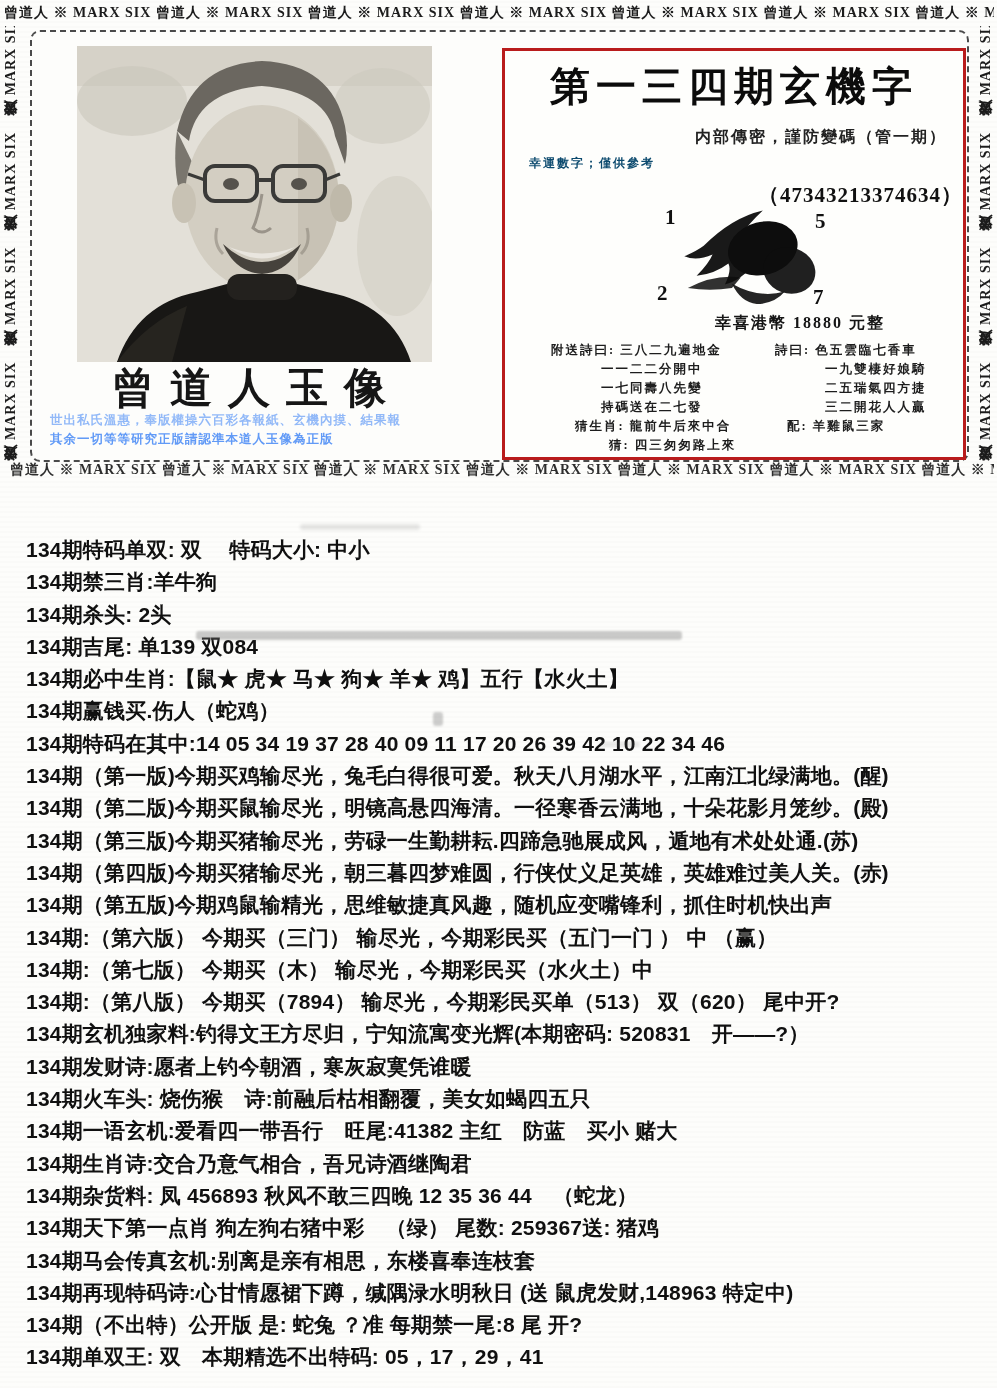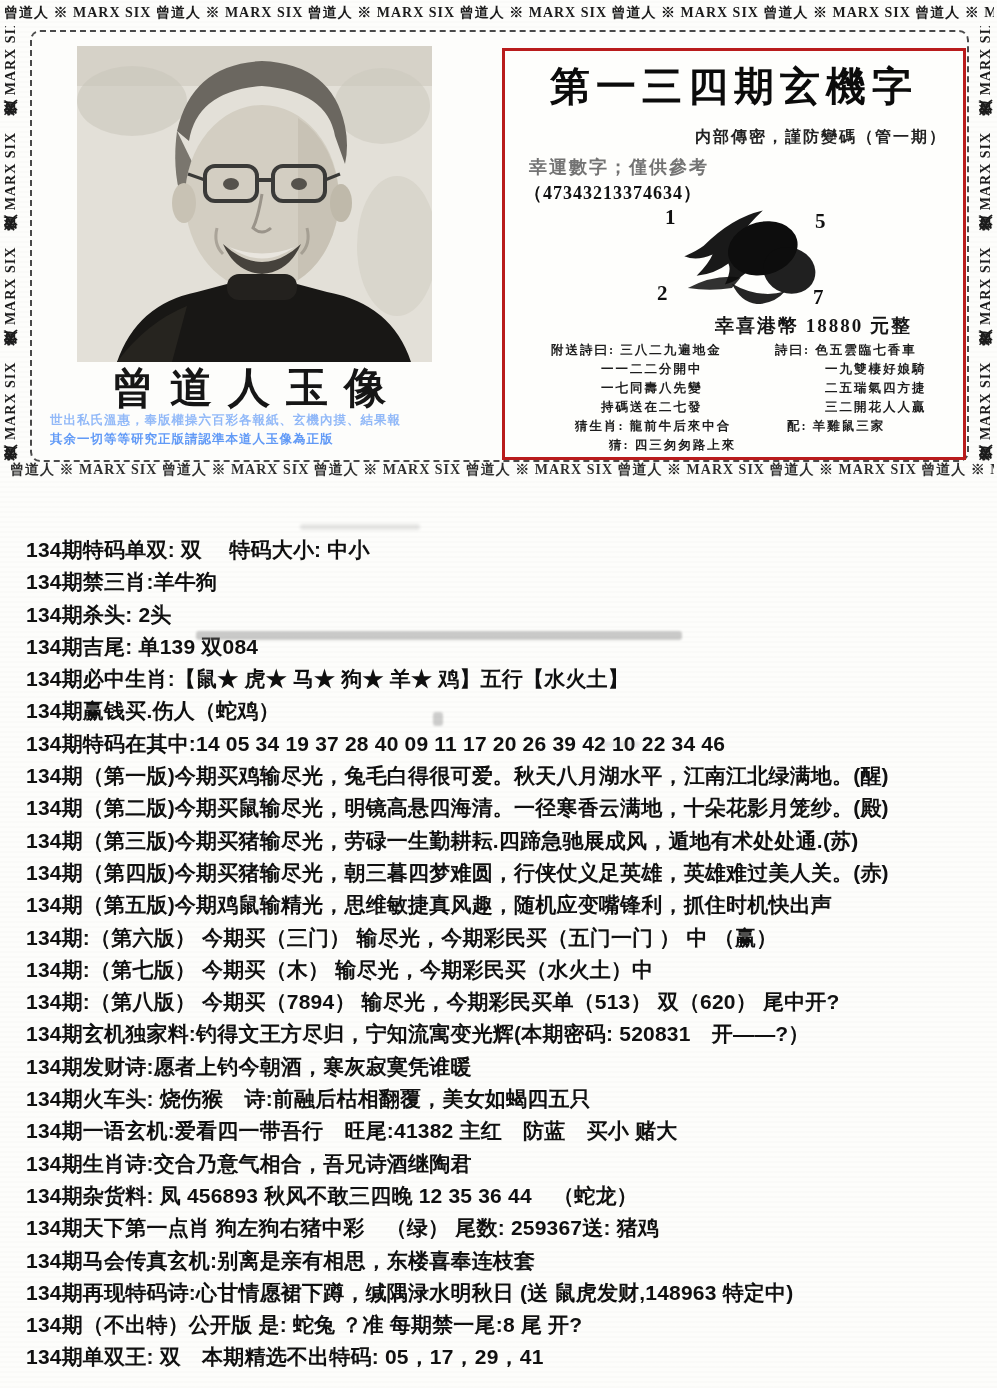--- a/index.html
+++ b/index.html
@@ -33,30 +33,30 @@
   .note2{top:399px;opacity:.8;}
 
   
   .mystery{position:absolute;left:470px;top:16px;width:458px;height:406px;
            border:3px solid #b91c1c;background:#fefefc;}
   .m-title{margin-top:8px;text-align:center;font-family:"DejaVu Serif","Liberation Serif",serif;
            font-weight:bold;font-size:40px;letter-spacing:6px;color:#0b0b0b;}
   .m-row{position:absolute;left:24px;top:76px;right:16px;display:flex;justify-content:flex-end;
          font-family:"Liberation Serif",serif;font-weight:bold;font-size:16px;letter-spacing:2px;color:#222;}
   .m-line2{position:absolute;left:24px;top:104px;font-family:"Liberation Serif",serif;
-           font-weight:bold;font-size:18px;letter-spacing:2px;color:#737373;}
-  .m-lucky{position:absolute;left:0;top:130px;width:100%;text-align:left;
-           font-family:"Liberation Serif",serif;font-weight:bold;font-size:18px;letter-spacing:1px;color:#111;margin-left:19px;}
+           font-weight:bold;font-size:12px;letter-spacing:2px;color:#0c4a6e;}
+  .m-lucky{position:absolute;left:0;top:130px;width:100%;text-align:right;
+           font-family:"Liberation Serif",serif;font-weight:bold;font-size:21px;letter-spacing:1px;color:#111;}
   .glyph-area{position:absolute;left:138px;top:152px;width:200px;height:110px;}
   .glyph-area svg{position:absolute;left:36px;top:-4px;}
   .gn{position:absolute;font-family:"Liberation Serif",serif;font-weight:bold;font-size:21px;color:#111;}
   .gn.tl{left:22px;top:2px;}   .gn.tr{left:172px;top:6px;}
   .gn.bl{left:14px;top:78px;}  .gn.br{left:170px;top:82px;}
   .m-amount{position:absolute;left:0;top:262px;width:100%;padding-left:210px;box-sizing:border-box;
-            font-family:"Liberation Serif",serif;font-weight:bold;font-size:19px;letter-spacing:2px;color:#161616;}
+            font-family:"Liberation Serif",serif;font-weight:bold;font-size:16px;letter-spacing:2px;color:#161616;}
   .poems{position:absolute;left:0;top:290px;width:100%;display:flex;}
   .pcol{font-family:"Liberation Serif",serif;font-weight:bold;font-size:12.5px;
         letter-spacing:2px;line-height:19px;color:#1d1d1d;}
   .pcol-left{margin-left:46px;width:220px;}
   .pcol-right{margin-left:4px;width:180px;}
   .pcol div:nth-child(n+2):nth-child(-n+4){padding-left:50px;}
   .pcol-left div:nth-child(5){padding-left:24px;}
   .pcol-left div:nth-child(6){padding-left:58px;}
   .pcol-right div:nth-child(5){padding-left:12px;}
 

